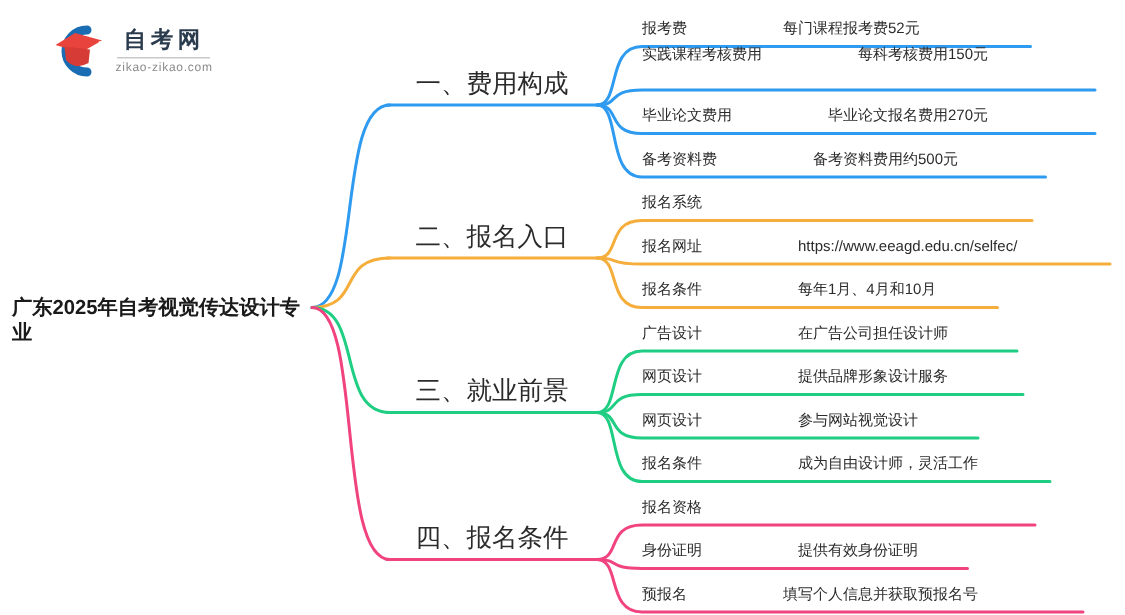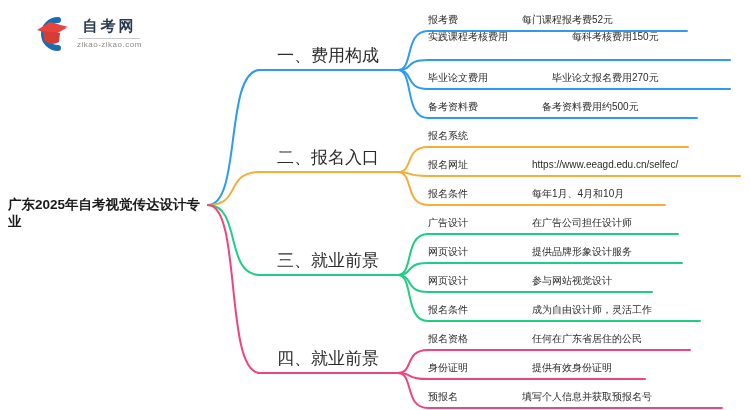--- a/index.html
+++ b/index.html
@@ -83,21 +83,21 @@
     <span class="logo-divider"></span>
     <span class="logo-domain">zikao-zikao.com</span>
   </div>
 </div>
 
 <div class="root-label">广东2025年自考视觉传达设计专业</div>
 
 <div class="branch-label" style="top:48px">一、费用构成</div>
 <div class="branch-label" style="top:150px">二、报名入口</div>
 <div class="branch-label" style="top:253px">三、就业前景</div>
-<div class="branch-label" style="top:351px">四、就业前景</div>
+<div class="branch-label" style="top:351px">四、报名条件</div>
 
 <div class="row" style="top:12px">
   <span class="lbl">报考费</span>
   <span class="val">每门课程报考费52元</span>
 </div>
 <div class="row" style="top:29px">
   <span class="lbl">实践课程考核费用</span>
   <span class="val">每科考核费用150元</span>
 </div>
 <div class="row" style="top:70px">
@@ -133,21 +133,20 @@
   <span class="lbl">网页设计</span>
   <span class="val">参与网站视觉设计</span>
 </div>
 <div class="row" style="top:302px">
   <span class="lbl">报名条件</span>
   <span class="val">成为自由设计师，灵活工作</span>
 </div>
 
 <div class="row" style="top:331px">
   <span class="lbl">报名资格</span>
-  <span class="val">任何在广东省居住的公民</span>
 </div>
 <div class="row" style="top:360px">
   <span class="lbl">身份证明</span>
   <span class="val">提供有效身份证明</span>
 </div>
 <div class="row" style="top:389px">
   <span class="lbl">预报名</span>
   <span class="val">填写个人信息并获取预报名号</span>
 </div>
 

